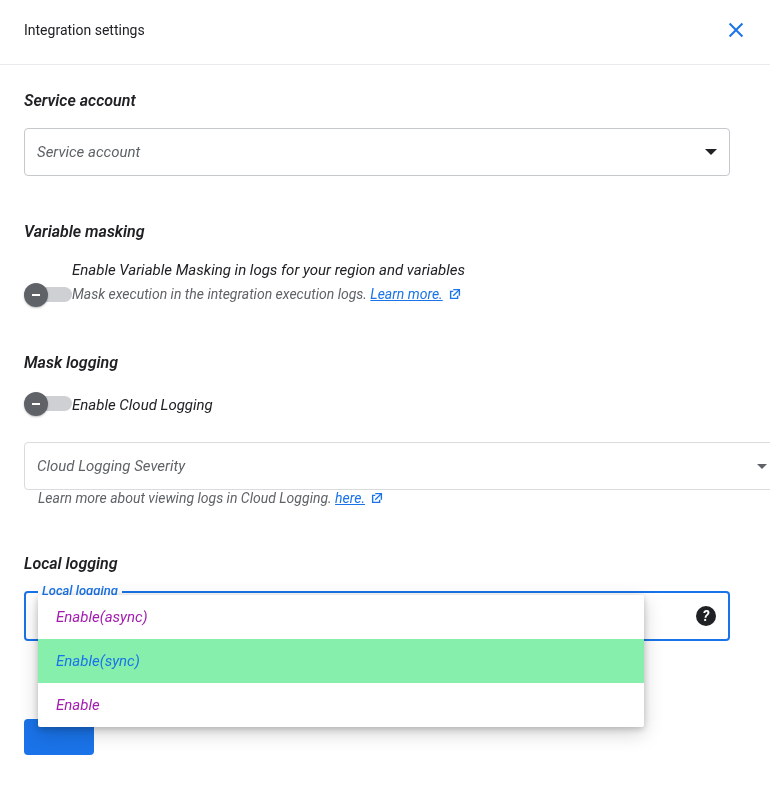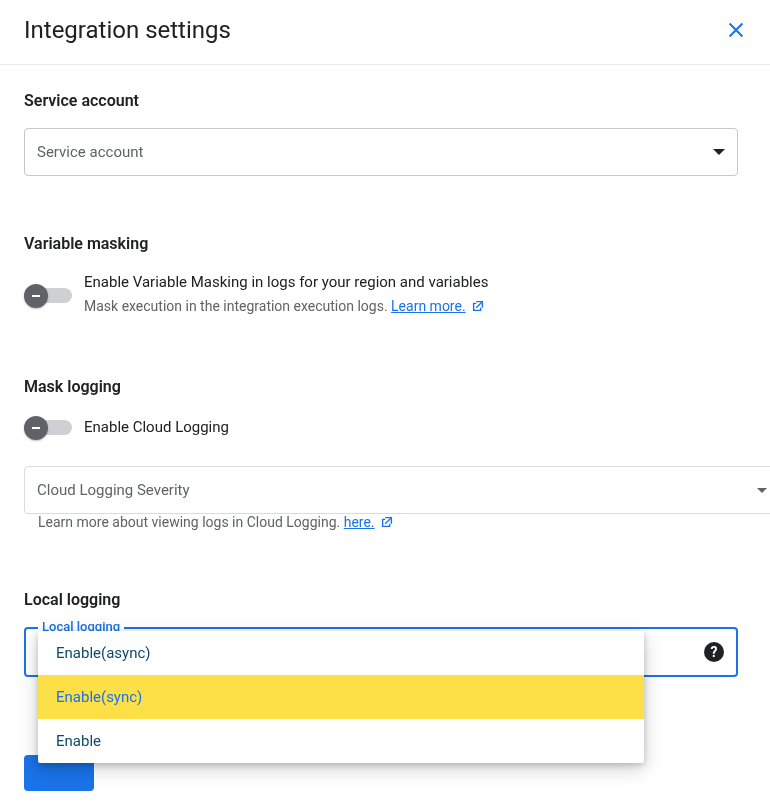--- a/index.html
+++ b/index.html
@@ -13,29 +13,29 @@
 
   .dialog { width: 770px; height: 806px; }
 
   .header {
     display: flex;
     align-items: center;
     justify-content: space-between;
     padding: 12px 16px 16px 24px;
     border-bottom: 1px solid #e8eaed;
   }
-  .header h1 { font-size: 24px; font-weight: 400; color: #202124; }
+  .header h1 { font-size: 14px; font-weight: 400; color: #202124; }
   .close-btn {
     width: 36px; height: 36px;
     display: flex; align-items: center; justify-content: center;
     border-radius: 50%; cursor: pointer;
   }
   .close-btn svg { width: 22px; height: 22px; stroke: #1a73e8; stroke-width: 2.2; fill: none; }
 
-  .body { padding: 26px 32px 0 24px; }
+  .body { padding: 26px 40px 0 24px; font-style: italic; }
 
   .section-title {
     font-size: 16px;
     font-weight: 600;
     color: #202124;
     margin-bottom: 18px;
   }
 
   
   .select {
@@ -49,24 +49,24 @@
     font-size: 15px;
     cursor: pointer;
   }
   .select .caret {
     width: 0; height: 0;
     border-left: 6px solid transparent;
     border-right: 6px solid transparent;
     border-top: 6px solid #202124;
   }
 
-  .section-gap { margin-top: 58px; }
-
-  
-  .toggle-row { display: flex; align-items: center; gap: 12px; }
+  .section-gap { margin-top: 46px; }
+
+  
+  .toggle-row { display: flex; align-items: flex-end; }
   .toggle {
     display: inline-flex; align-items: center;
     width: 48px; height: 24px; position: relative;
     cursor: pointer;
     flex-shrink: 0;
     margin-top: 2px;
   }
   .toggle-track {
     position: absolute; inset: 4px 0 4px 0;
     height: 15px; border-radius: 8px;
@@ -143,25 +143,25 @@
     box-shadow: 0 2px 6px rgba(0,0,0,.2), 0 6px 20px rgba(0,0,0,.18);
     border-radius: 2px;
     z-index: 10;
     overflow: hidden;
   }
   .dropdown-item {
     height: 44px;
     display: flex; align-items: center;
     padding: 0 18px;
     font-size: 15px;
-    color: #0c4a6e;
+    color: #a21caf;
     cursor: pointer;
   }
   .dropdown-item.selected {
-    background: #fde047;
+    background: #86efac;
     color: #1a73e8;
   }
 
   .primary-btn-ghost {
     position: absolute;
     top: 128px; left: 0;
     width: 70px; height: 36px;
     background: #1a73e8;
     border-radius: 4px;
     z-index: 1;

